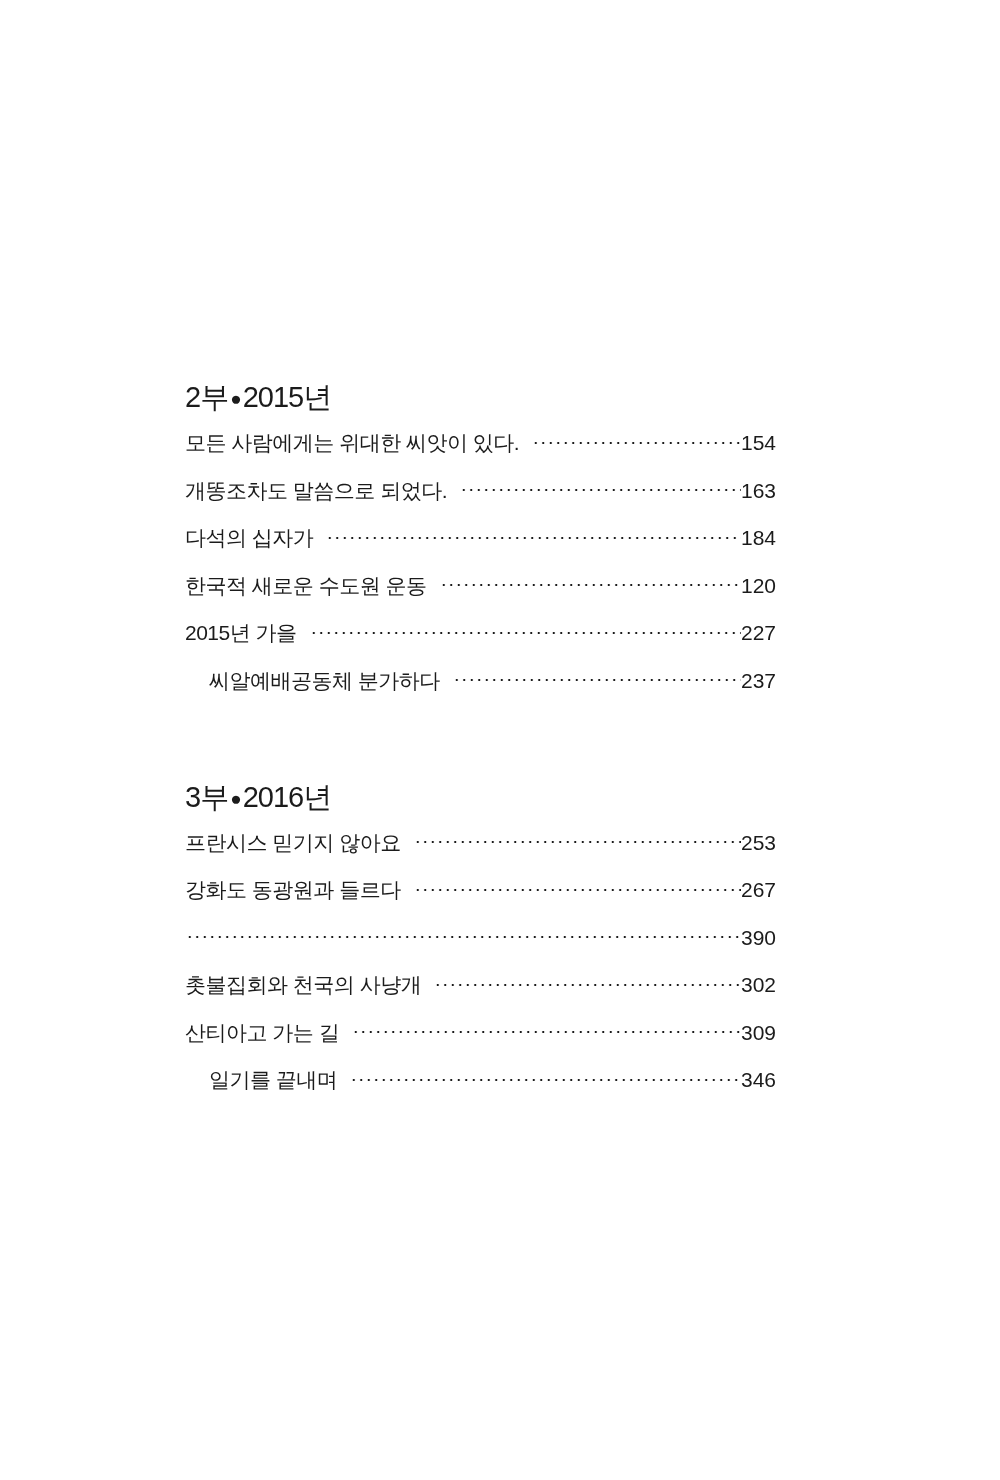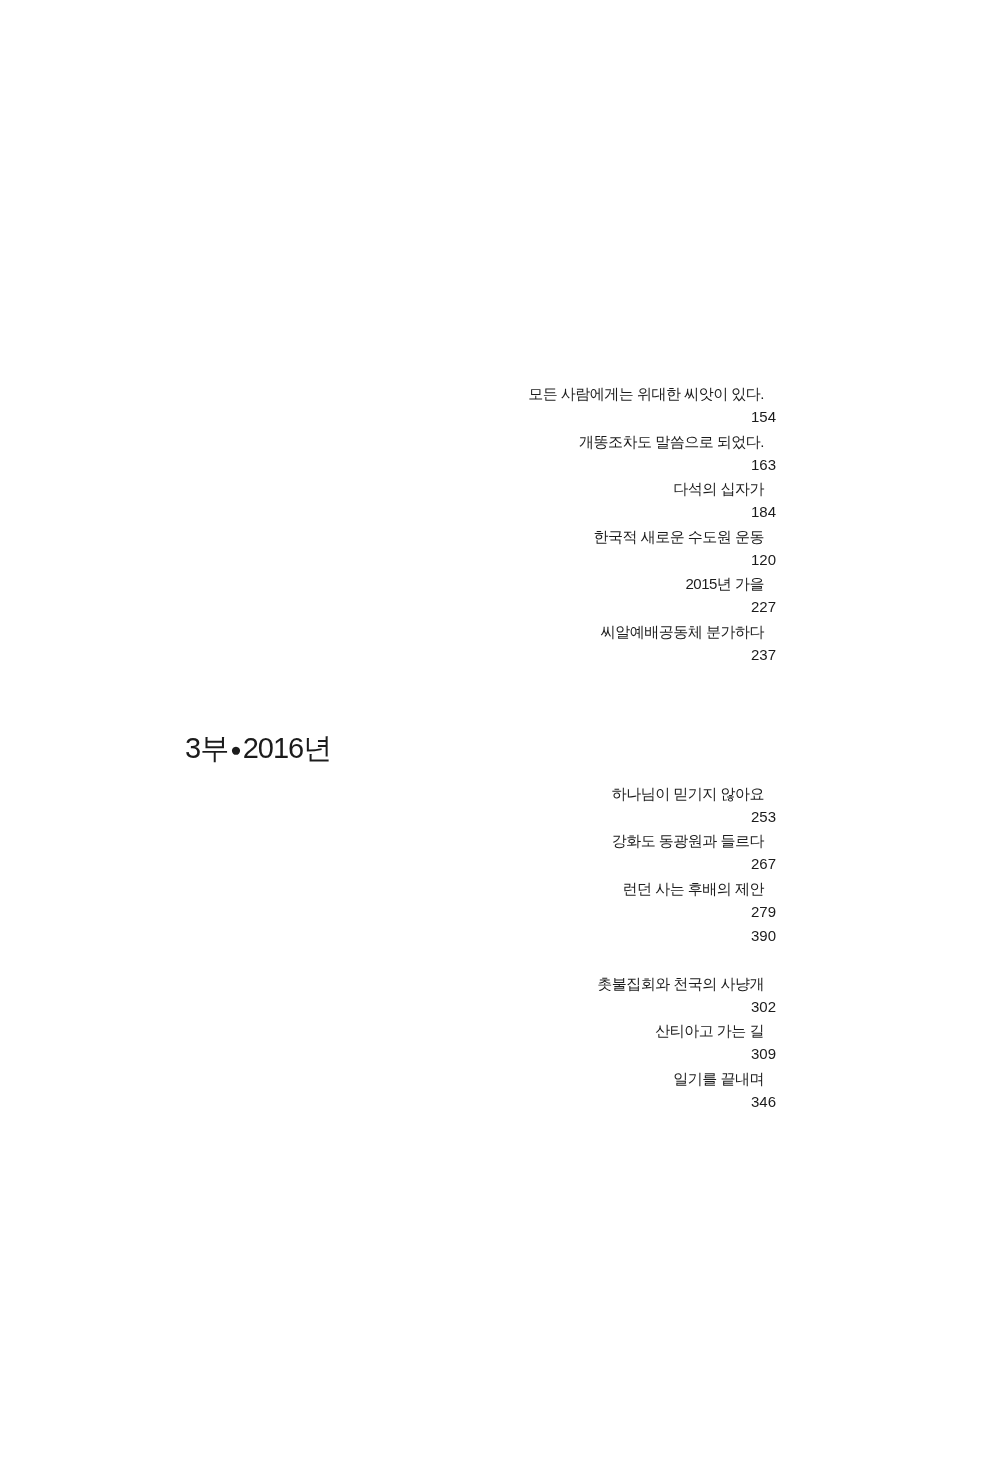--- a/index.html
+++ b/index.html
@@ -41,23 +41,22 @@
     margin: 0 2px;
   }
   .sec-2 {
     margin-top: 90px;
   }
   .row {
     display: flex;
     align-items: flex-end;
     height: 23px;
     margin-bottom: 24.5px;
-    font-size: 15px;
+    font-size: 21px;
     letter-spacing: -0.5px;
-    flex-direction: column;
   }
   .rows .row:last-child {
     margin-bottom: 0;
     margin-left: 24px;
   }
   .row .t {
     white-space: nowrap;
     padding-right: 12px;
     line-height: 23px;
   }
@@ -76,20 +75,21 @@
     letter-spacing: 0;
   }
 </style>
 </head>
 <body>
 
 <div class="page">
   <div class="toc">
 
     <section class="sec sec-1">
+      <h2 class="section-header"><span>2부</span><span class="bullet">●</span><span>2015년</span></h2>
       <div class="rows">
           <div class="row">
     <span class="t">모든 사람에게는 위대한 씨앗이 있다.</span>
     <span class="leader"></span>
     <span class="p">154</span>
   </div>
           <div class="row">
     <span class="t">개똥조차도 말씀으로 되었다.</span>
     <span class="leader"></span>
     <span class="p">163</span>
@@ -114,33 +114,28 @@
     <span class="leader"></span>
     <span class="p">237</span>
   </div>
         </div>
     </section>
 
     <section class="sec sec-2">
       <h2 class="section-header"><span>3부</span><span class="bullet">●</span><span>2016년</span></h2>
       <div class="rows">
           <div class="row">
-    <span class="t">하나님이 믿기지 않아요</span>
+    <span class="t">프란시스 믿기지 않아요</span>
     <span class="leader"></span>
     <span class="p">253</span>
   </div>
           <div class="row">
     <span class="t">강화도 동광원과 들르다</span>
     <span class="leader"></span>
     <span class="p">267</span>
-  </div>
-          <div class="row">
-    <span class="t">런던 사는 후배의 제안</span>
-    <span class="leader"></span>
-    <span class="p">279</span>
   </div>
           <div class="row">
     <span class="leader"></span>
     <span class="p">390</span>
   </div>
           <div class="row">
     <span class="t">촛불집회와 천국의 사냥개</span>
     <span class="leader"></span>
     <span class="p">302</span>
   </div>

